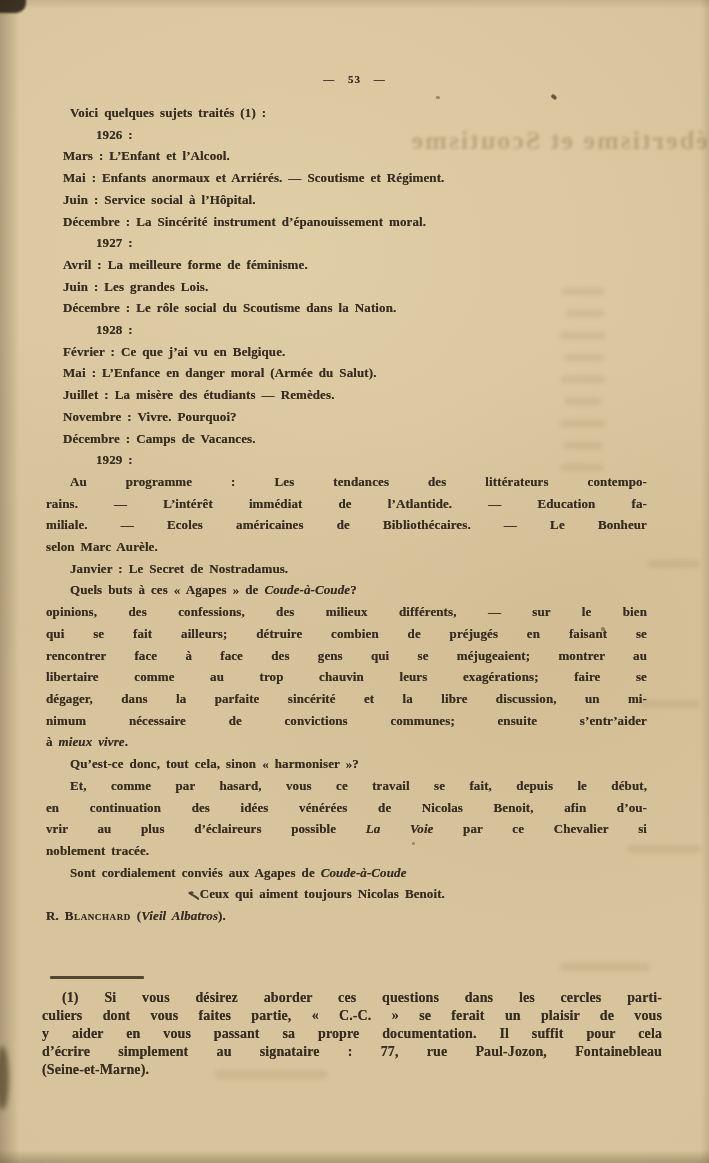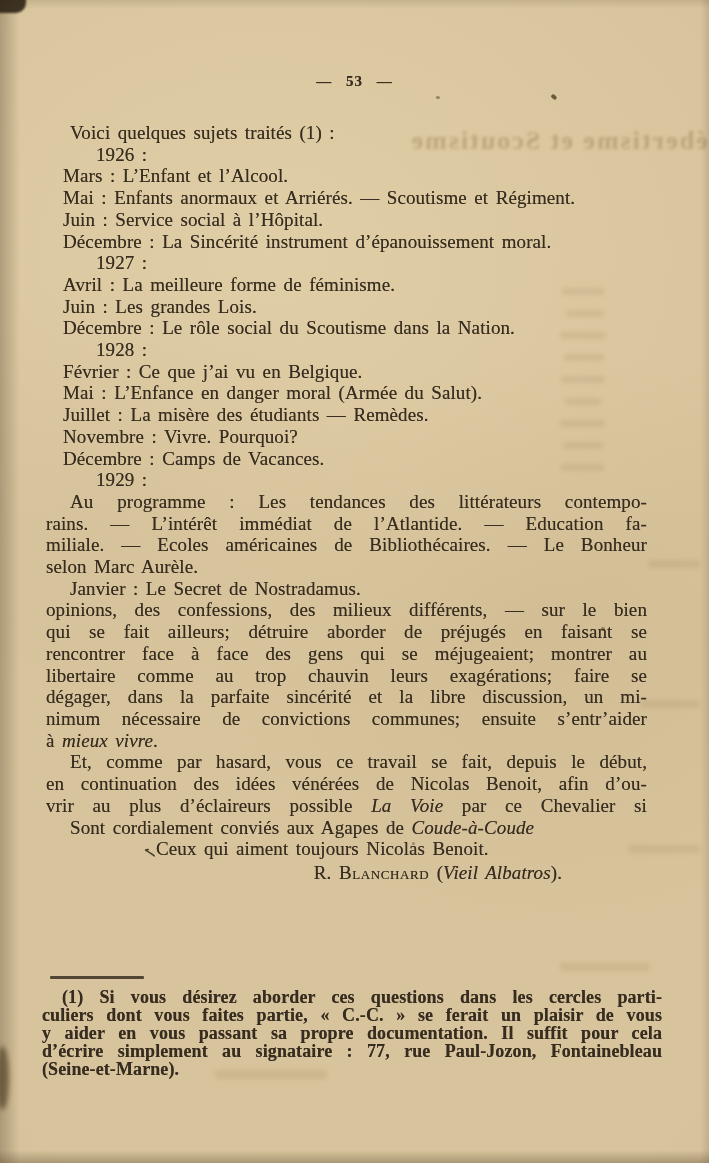--- a/index.html
+++ b/index.html
@@ -30,44 +30,44 @@
   
   .ghost-heading{
     position:absolute;left:330px;top:126px;width:400px;height:34px;
     font-weight:700;font-size:26px;letter-spacing:2px;white-space:nowrap;
     color:rgba(146,118,78,.42);transform:scaleX(-1);filter:blur(1.4px);
   }
   .gbar{position:absolute;background:rgba(146,120,82,.16);filter:blur(2px);border-radius:3px;}
   
   .pageno{
     position:absolute;left:0;top:73px;width:100%;text-align:center;
-    font-weight:700;font-size:15px;word-spacing:9px;letter-spacing:1px;
+    font-weight:700;font-size:11px;word-spacing:9px;letter-spacing:1px;
     text-shadow:0 0 .5px rgba(54,44,31,.65);
   }
   .bodytext{
-    position:absolute;left:46px;top:122px;width:601px;
-    font-weight:400;font-size:19px;line-height:21.7px;
+    position:absolute;left:46px;top:102px;width:601px;
+    font-weight:700;font-size:13px;line-height:21.7px;
     word-spacing:2.6px;letter-spacing:.1px;
     text-shadow:0 0 .55px rgba(54,44,31,.6);
   }
   .ln{white-space:nowrap;}
   .ln.j{white-space:normal;text-align:justify;text-align-last:justify;}
   .i1{text-indent:24px;}
   .i2{text-indent:17px;}
   .i3{text-indent:50px;}
   .ctr{text-align:center;padding-right:62px;white-space:nowrap;}
-  .rgt{text-align:right;padding-right:85px;white-space:nowrap;}
+  .rgt{text-align:left;padding-right:85px;white-space:nowrap;}
   .it{font-style:italic;}
   .sc{font-variant:small-caps;letter-spacing:.6px;}
   .penmark{display:inline-block;transform:rotate(92deg) scaleY(1.25) translateX(2px);font-size:15px;opacity:.85;margin-right:1px;}
   .penmark::before{content:"✓";}
   .fnrule{position:absolute;left:50px;top:976px;width:94px;height:2.5px;background:#3a2f21;opacity:.85;border-radius:1px;}
   .footnote{
     position:absolute;left:42px;top:989px;width:620px;
-    font-weight:700;font-size:18px;line-height:17.9px;
+    font-weight:700;font-size:14px;line-height:17.9px;
     word-spacing:2.2px;letter-spacing:.1px;
     text-shadow:0 0 .5px rgba(54,44,31,.6);
   }
   .fi{text-indent:20px;}
 </style>
 </head>
 <body>
 
 <div class="page">
 
@@ -105,30 +105,33 @@
     <div class="ln i2">Mai : L’Enfance en danger moral (Armée du Salut).</div>
     <div class="ln i2">Juillet : La misère des étudiants — Remèdes.</div>
     <div class="ln i2">Novembre : Vivre. Pourquoi?</div>
     <div class="ln i2">Décembre : Camps de Vacances.</div>
     <div class="ln i3">1929 :</div>
     <div class="ln i1 j">Au programme : Les tendances des littérateurs contempo-</div>
     <div class="ln j">rains. — L’intérêt immédiat de l’Atlantide. — Education fa-</div>
     <div class="ln j">miliale. — Ecoles américaines de Bibliothécaires. — Le Bonheur</div>
     <div class="ln">selon Marc Aurèle.</div>
     <div class="ln i1">Janvier : Le Secret de Nostradamus.</div>
+    <div class="ln i1"><span>Quels buts à ces « Agapes » de </span><span class="it">Coude-à-Coude</span><span>?</span></div>
     <div class="ln j">opinions, des confessions, des milieux différents, — sur le bien</div>
-    <div class="ln j">qui se fait ailleurs; détruire aborder de préjugés en faisant se</div>
+    <div class="ln j">qui se fait ailleurs; détruire combien de préjugés en faisant se</div>
     <div class="ln j">rencontrer face à face des gens qui se méjugeaient; montrer au</div>
     <div class="ln j">libertaire comme au trop chauvin leurs exagérations; faire se</div>
     <div class="ln j">dégager, dans la parfaite sincérité et la libre discussion, un mi-</div>
     <div class="ln j">nimum nécessaire de convictions communes; ensuite s’entr’aider</div>
     <div class="ln"><span>à </span><span class="it">mieux vivre</span><span>.</span></div>
+    <div class="ln i1">Qu’est-ce donc, tout cela, sinon « harmoniser »?</div>
     <div class="ln i1 j">Et, comme par hasard, vous ce travail se fait, depuis le début,</div>
     <div class="ln j">en continuation des idées vénérées de Nicolas Benoit, afin d’ou-</div>
     <div class="ln j"><span>vrir au plus d’éclaireurs possible </span><span class="it">La Voie</span><span> par ce Chevalier si</span></div>
+    <div class="ln">noblement tracée.</div>
     <div class="ln i1"><span>Sont cordialement conviés aux Agapes de </span><span class="it">Coude-à-Coude</span></div>
     <div class="ctr"><span class="penmark"></span><span>Ceux qui aiment toujours Nicolas Benoit.</span></div>
     <div class="rgt"><span>R. </span><span class="sc">Blanchard</span><span> (</span><span class="it">Vieil Albatros</span><span>).</span></div>
   </div>
 
   <div class="fnrule"></div>
   <div class="footnote">
     <div class="ln fi j">(1) Si vous désirez aborder ces questions dans les cercles parti-</div>
     <div class="ln j">culiers dont vous faites partie, « C.-C. » se ferait un plaisir de vous</div>
     <div class="ln j">y aider en vous passant sa propre documentation. Il suffit pour cela</div>

